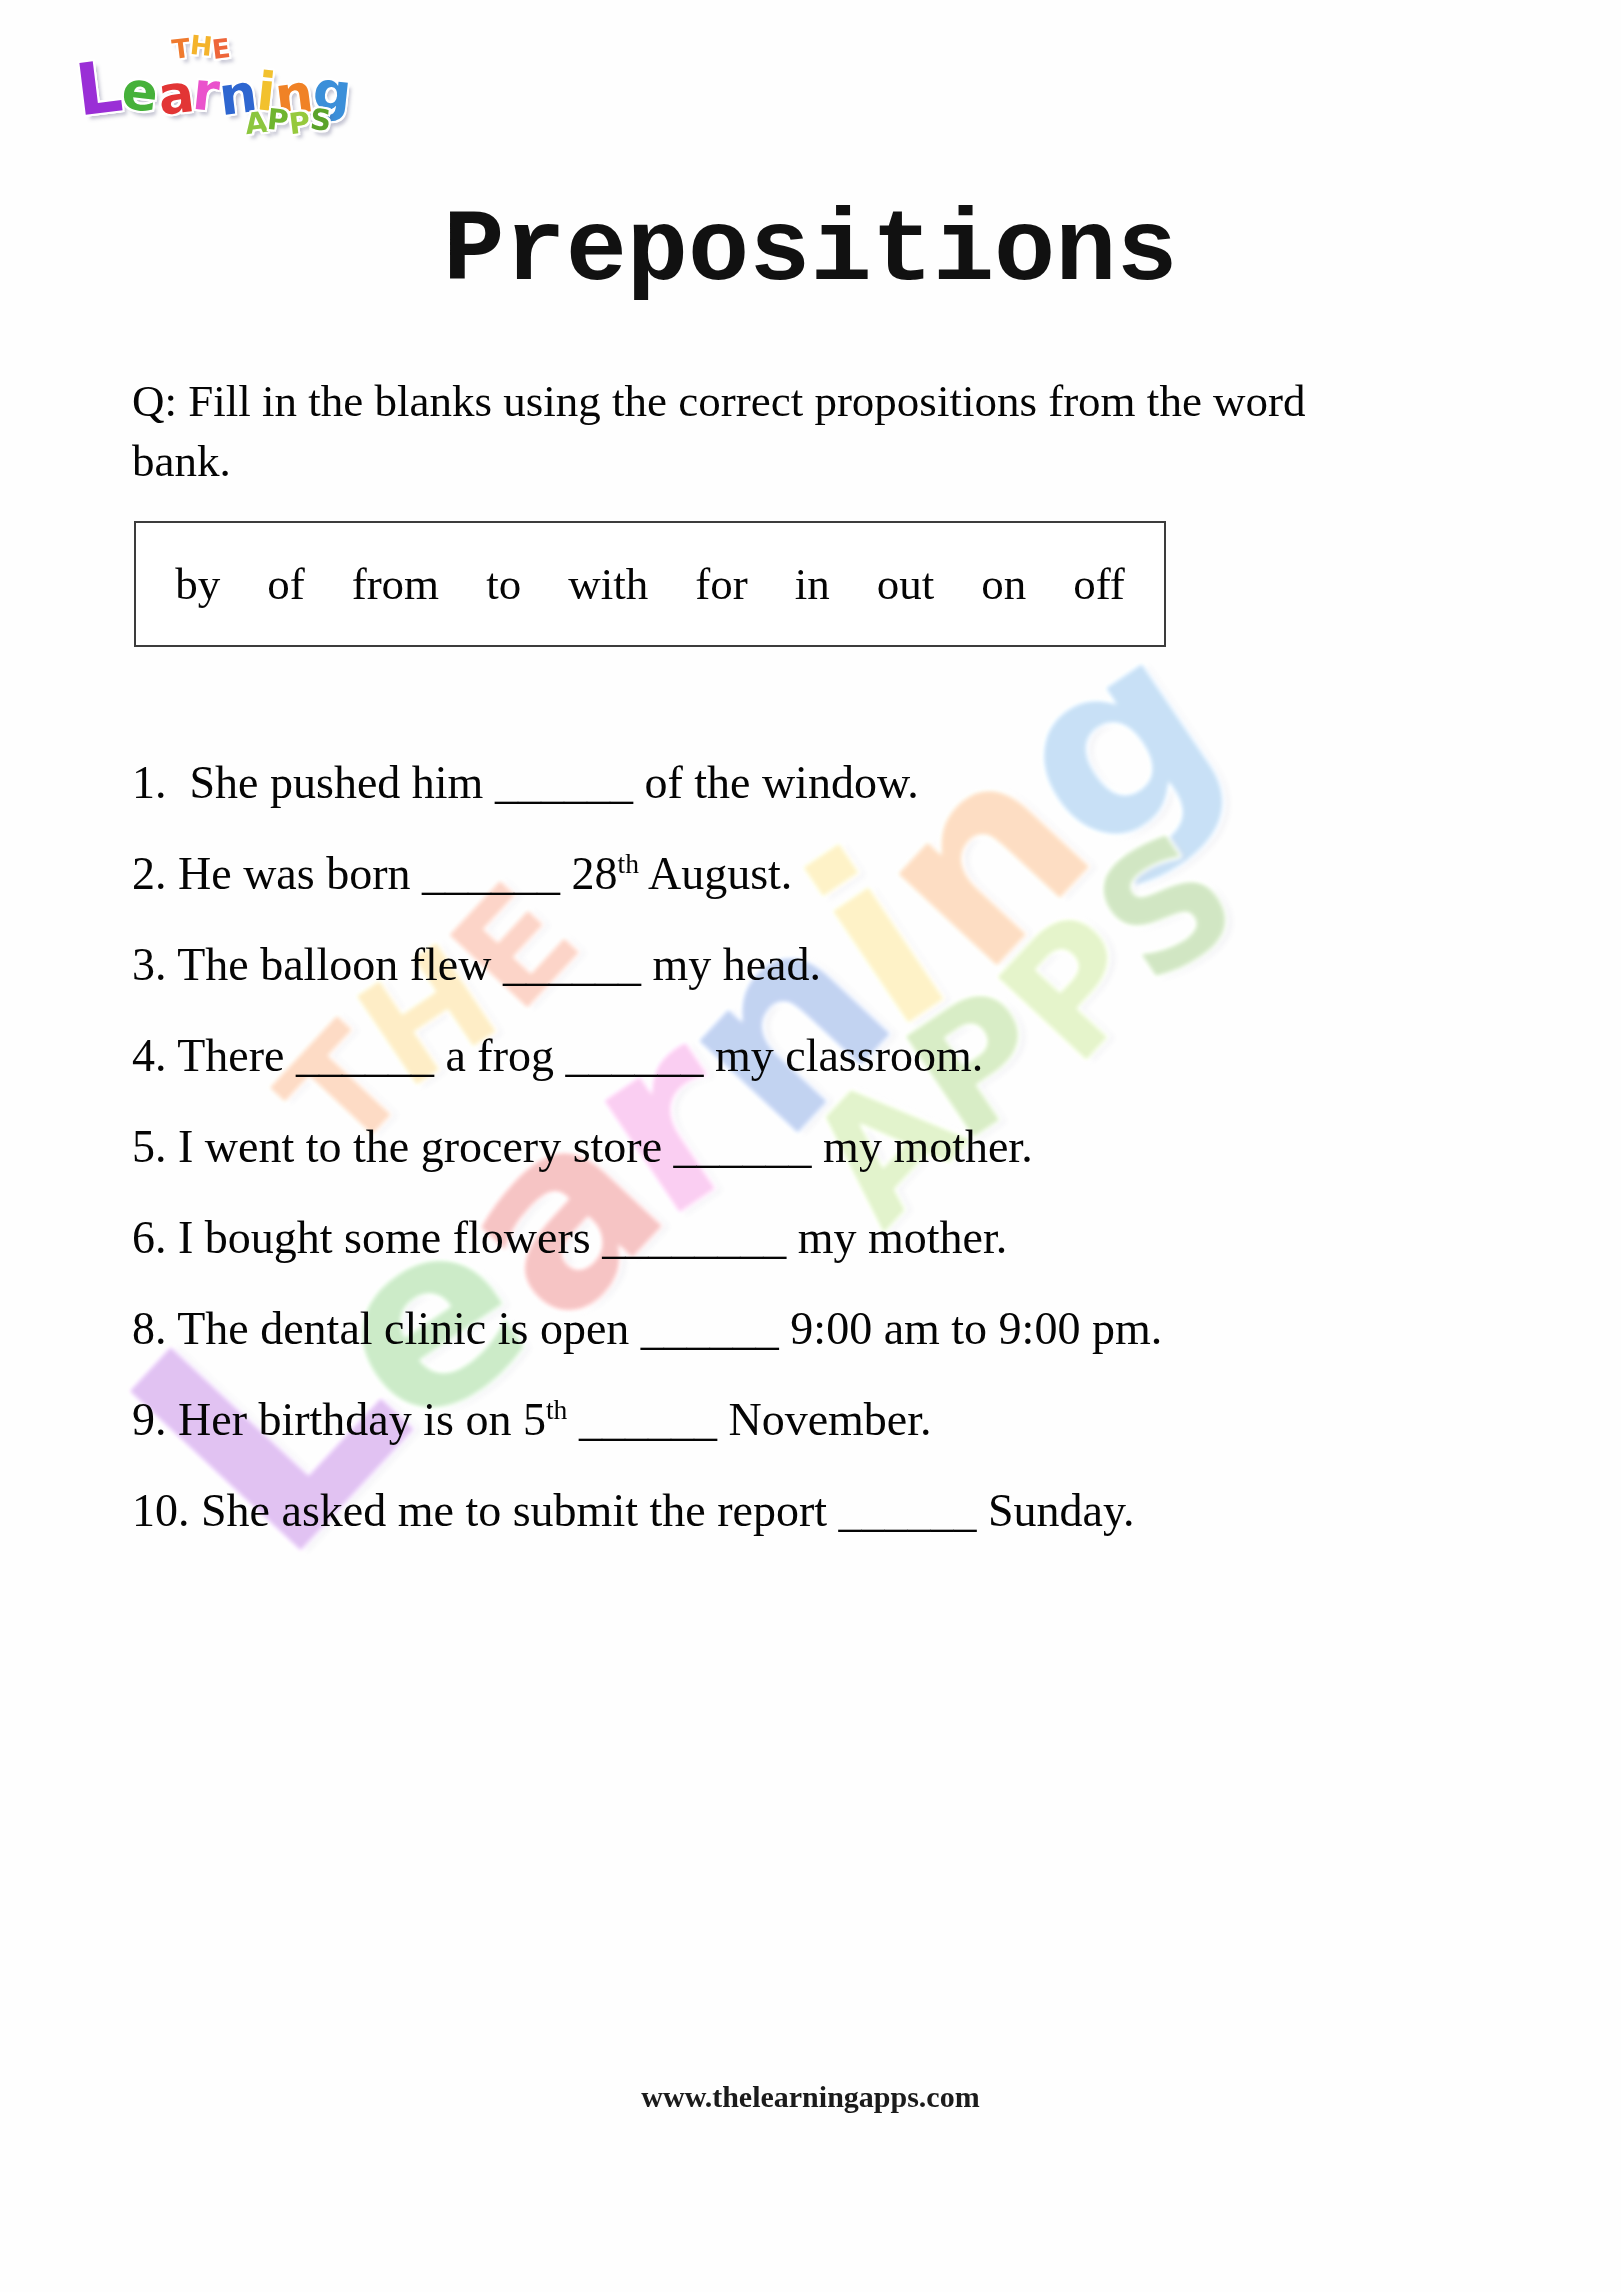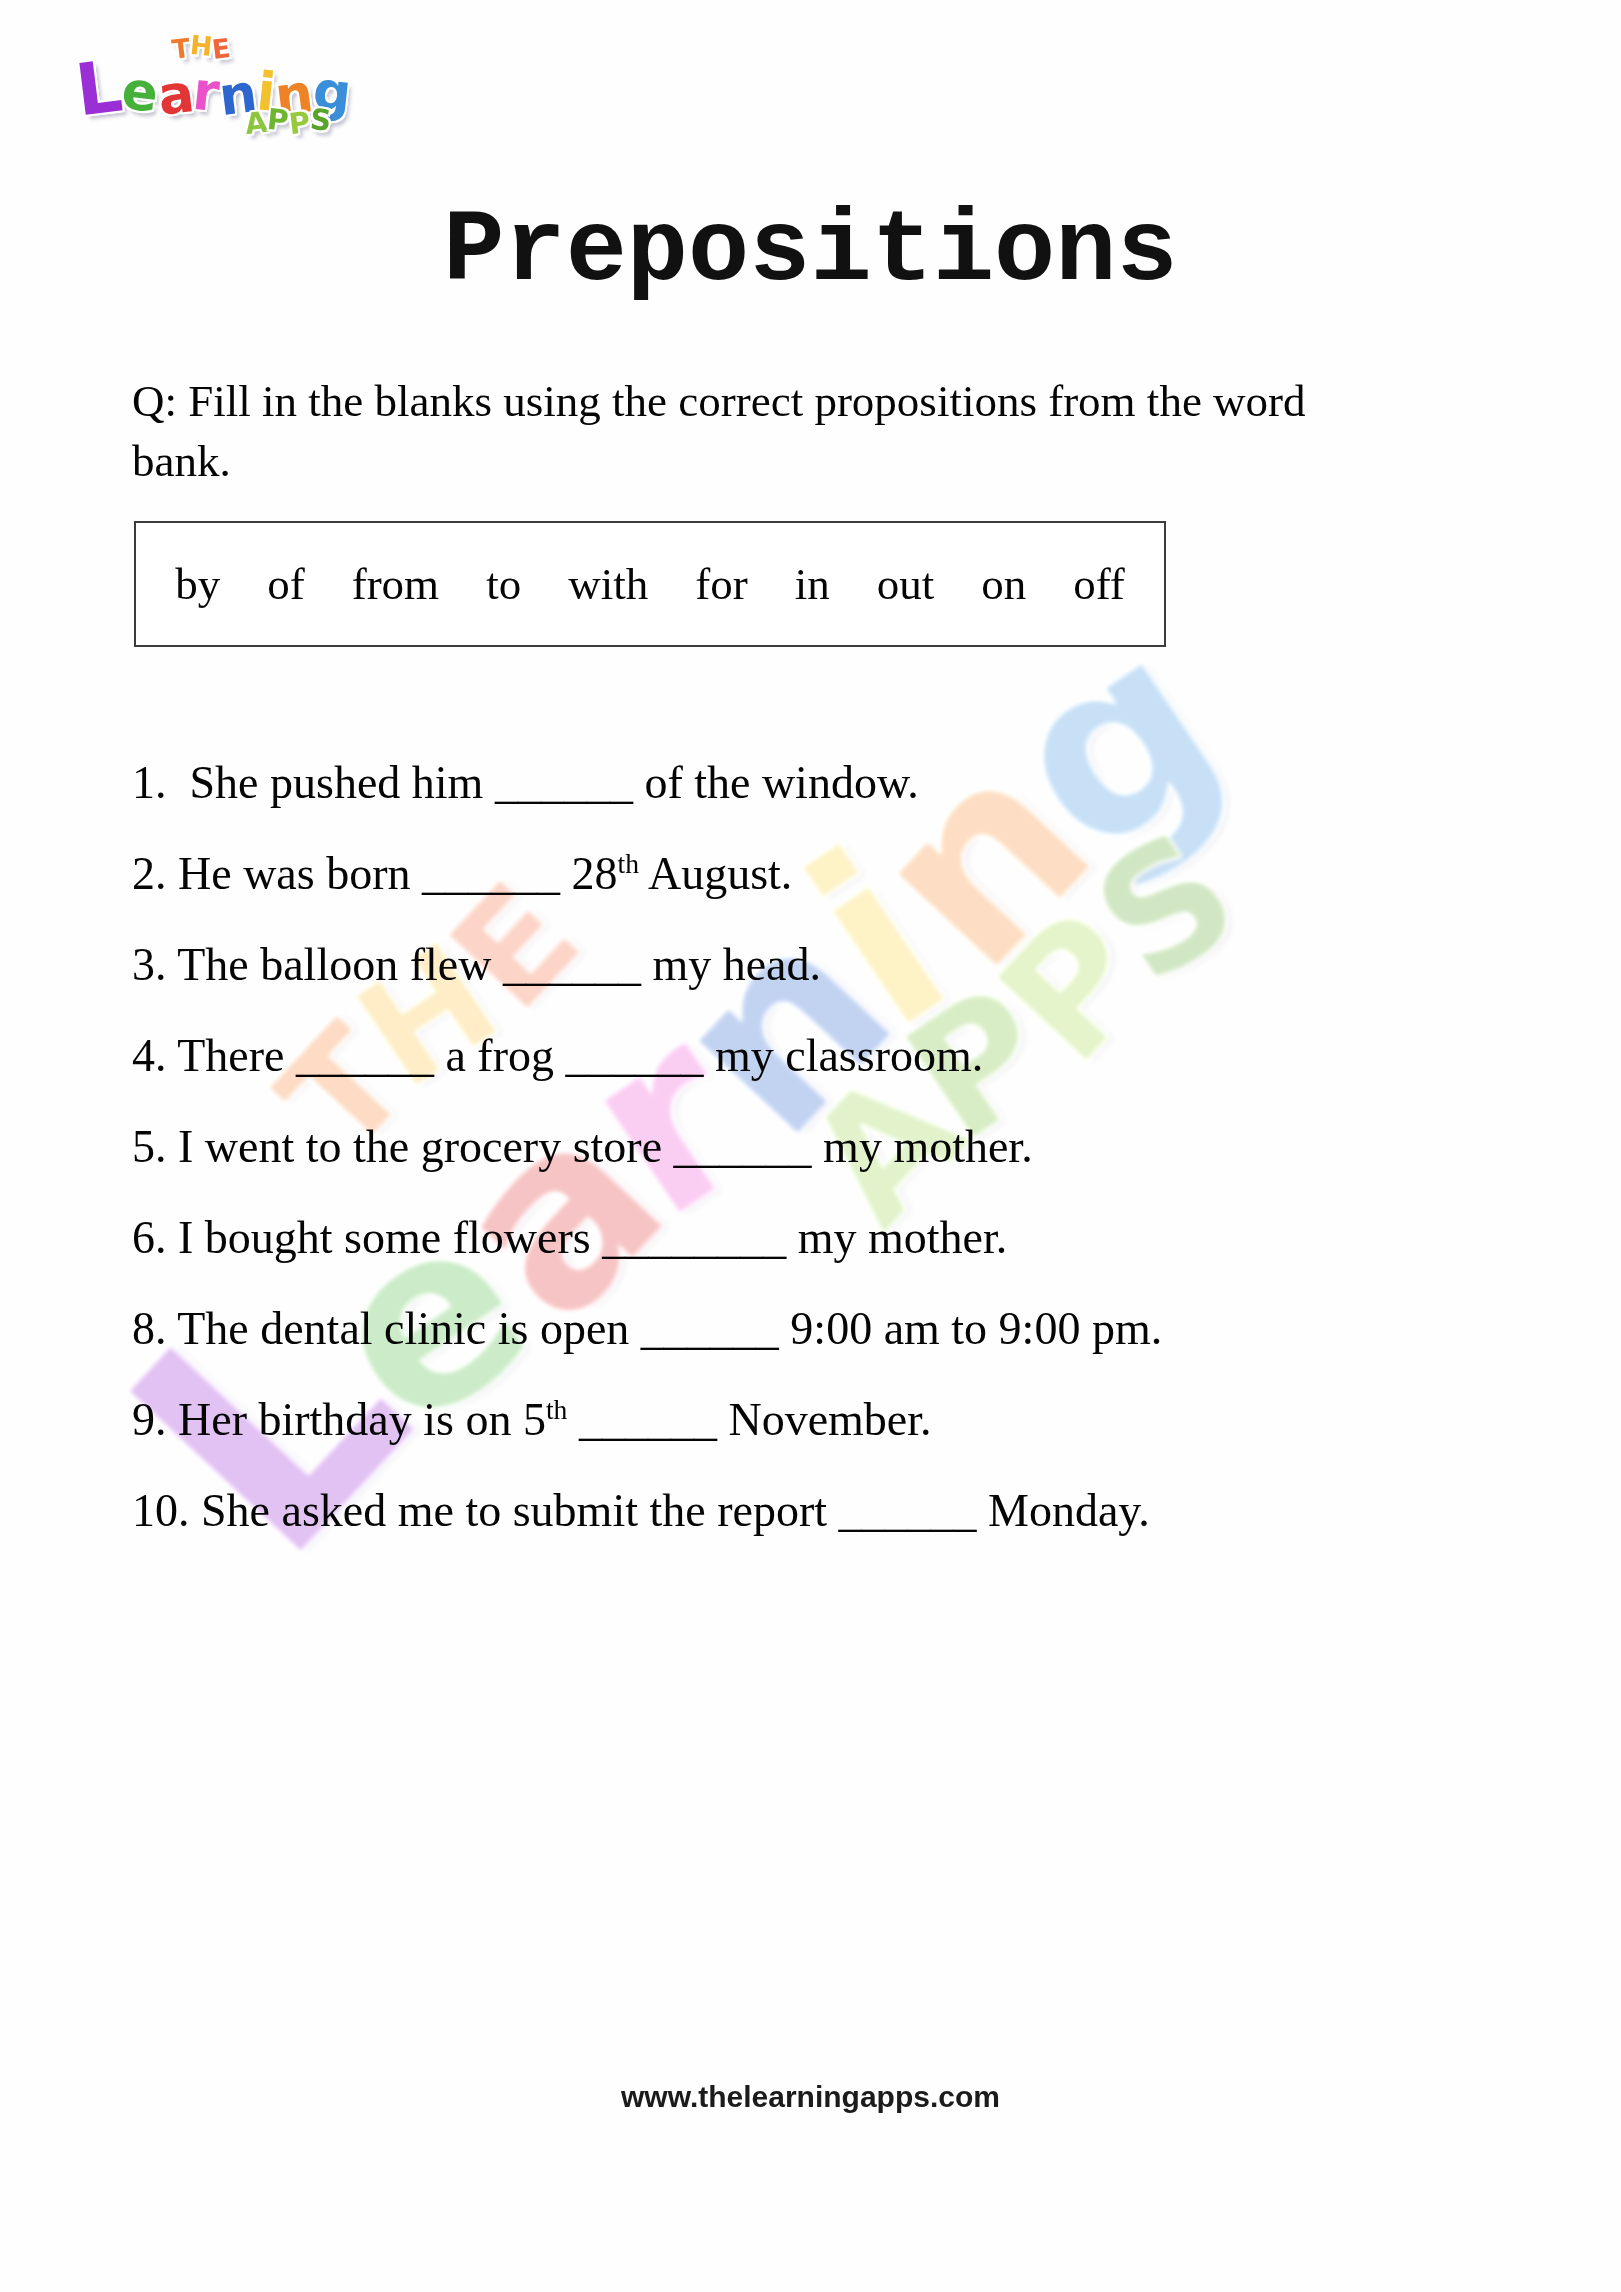--- a/index.html
+++ b/index.html
@@ -87,21 +87,21 @@
   .sentence {
     line-height:59px;
     margin-bottom:32px;
     white-space:pre-wrap;
   }
   .sentence sup { font-size:60%; vertical-align:super; line-height:0; }
 
   .footer-url {
     position:absolute; left:0; top:2080px; width:1621px;
     text-align:center;
-    font-family:Liberation Sans, sans-serif;
+    font-family:Liberation Serif, serif;
     font-weight:bold;
     font-size:30px;
     color:#1b1b1b;
   }
 </style>
 </head>
 <body>
 
 <div class="page">
 
@@ -138,20 +138,20 @@
 
     <div class="sentences">
       <div class="sentence"><span>1.  She pushed him ______ of the window.</span><sup></sup><span></span></div>
       <div class="sentence"><span>2. He was born ______ 28</span><sup>th</sup><span> August.</span></div>
       <div class="sentence"><span>3. The balloon flew ______ my head.</span><sup></sup><span></span></div>
       <div class="sentence"><span>4. There ______ a frog ______ my classroom.</span><sup></sup><span></span></div>
       <div class="sentence"><span>5. I went to the grocery store ______ my mother.</span><sup></sup><span></span></div>
       <div class="sentence"><span>6. I bought some flowers ________ my mother.</span><sup></sup><span></span></div>
       <div class="sentence"><span>8. The dental clinic is open ______ 9:00 am to 9:00 pm.</span><sup></sup><span></span></div>
       <div class="sentence"><span>9. Her birthday is on 5</span><sup>th</sup><span> ______ November.</span></div>
-      <div class="sentence"><span>10. She asked me to submit the report ______ Monday.</span><sup></sup><span></span></div>
+      <div class="sentence"><span>10. She asked me to submit the report ______ Sunday.</span><sup></sup><span></span></div>
     </div>
 
     <div class="footer-url">www.thelearningapps.com</div>
 
   </div>
 </div>
 
 
 </body></html>

